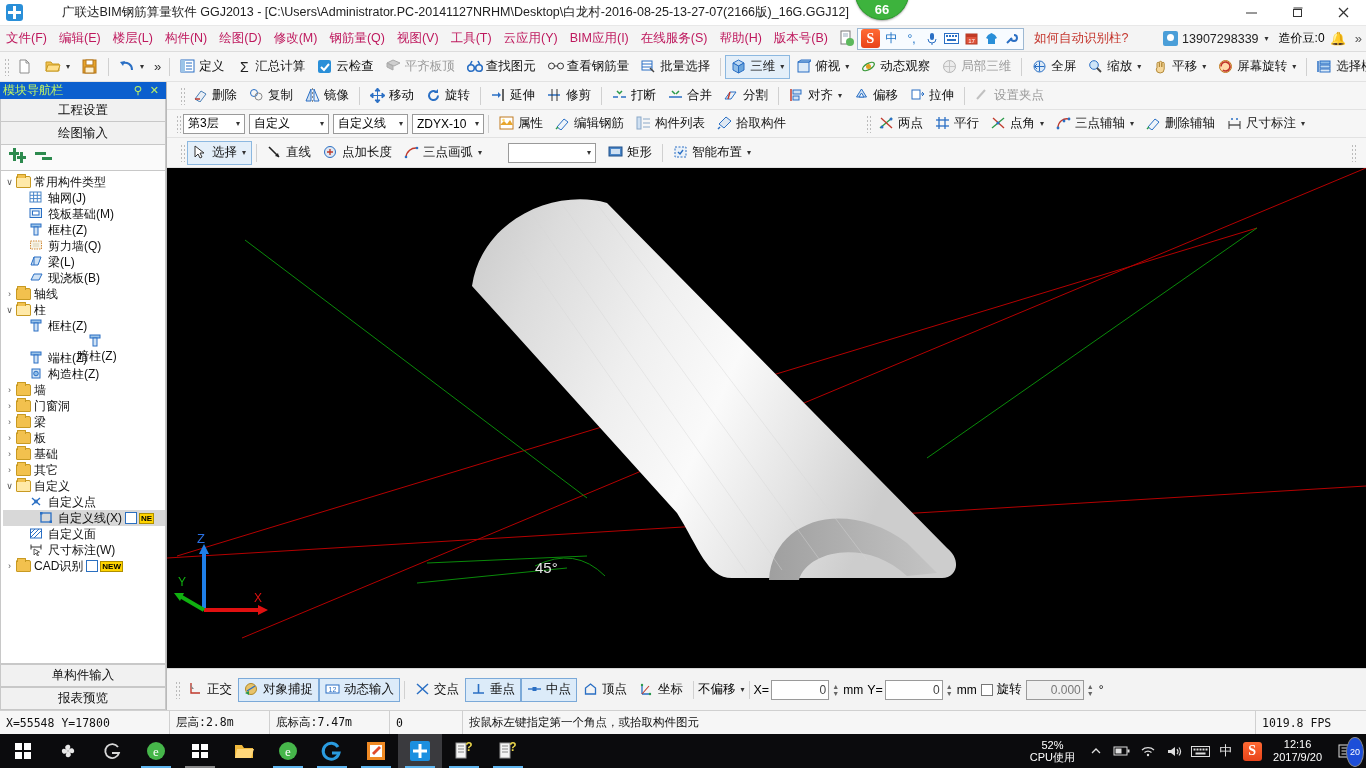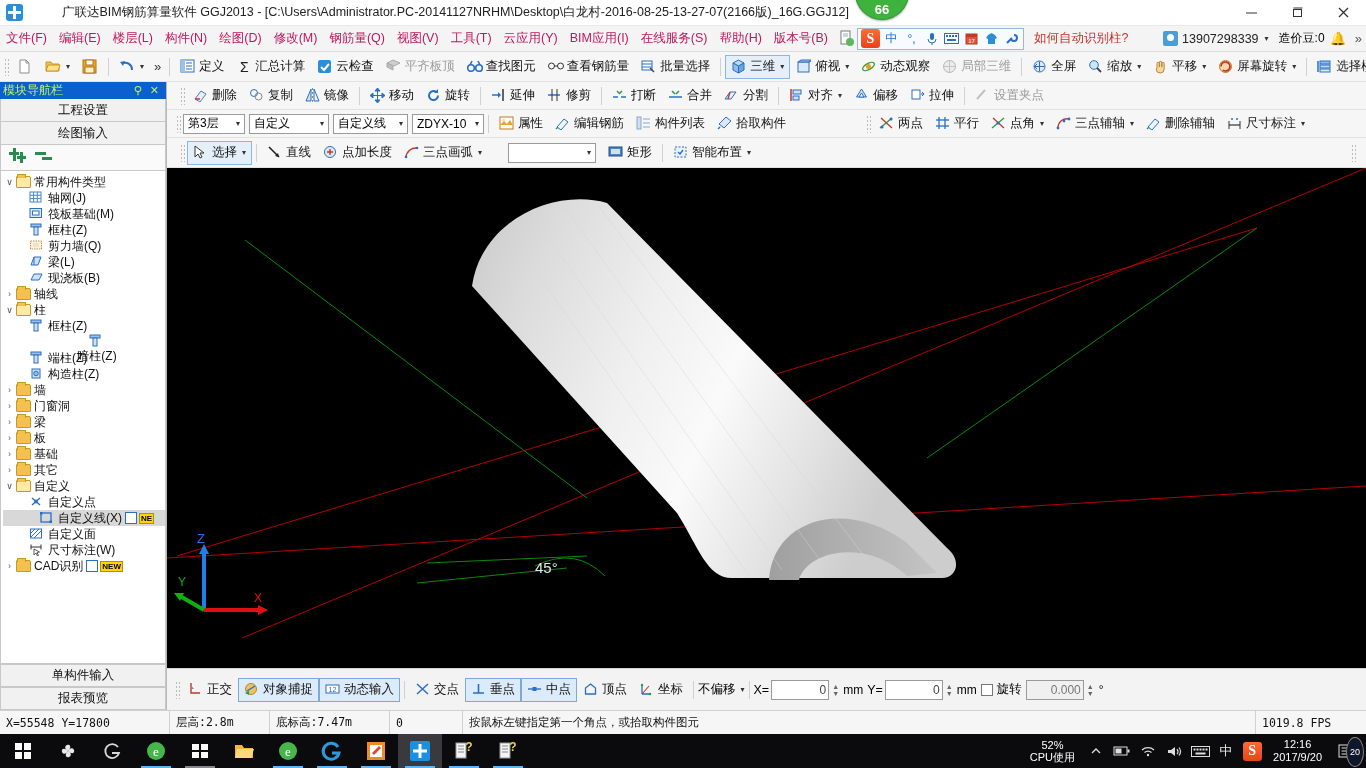--- a/index.html
+++ b/index.html
@@ -226,21 +226,21 @@
   .tapp .ul{ position:absolute;left:7px;right:7px;bottom:0;height:2px;background:#5fb5ef; }
   .tray { margin-left:auto; display:flex; align-items:center; gap:0; padding-right:2px; }
   .cpu { text-align:center; font-size:11px; line-height:12px; color:#fff; padding:0 8px; }
   .trayico { width:26px;height:34px;display:flex;align-items:center;justify-content:center;font-size:13px;color:#e8e8e8; }
   .clock { text-align:center; font-size:11px; line-height:13px; padding:0 8px; color:#fff; }
   .actioncenter {
     width:34px;height:34px;display:flex;align-items:center;justify-content:center;position:relative;color:#fff;
   }
   .ac-badge{
     position:absolute;right:0px;bottom:1px;width:18px;height:30px;border-radius:50%;
-    background:#0f172a;color:#fff;font-size:9px;display:flex;align-items:center;justify-content:center;
+    background:#1d4ed8;color:#fff;font-size:9px;display:flex;align-items:center;justify-content:center;
     border:1px solid #888;
   }
 </style>
 </head>
 <body>
 
 <div class="app">
 
   <div class="titlebar">
     <div class="tb-icon"></div>

